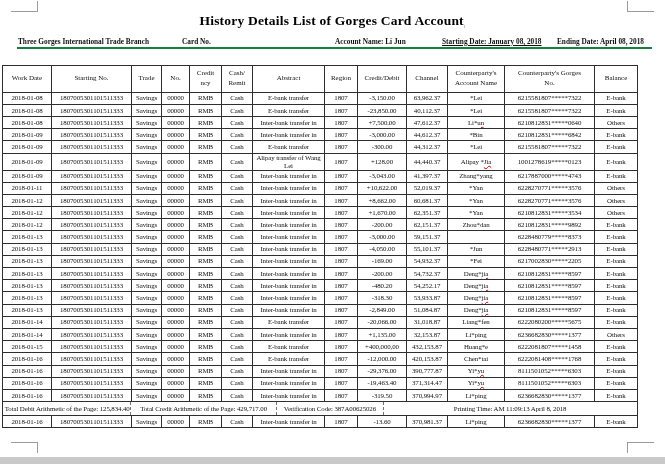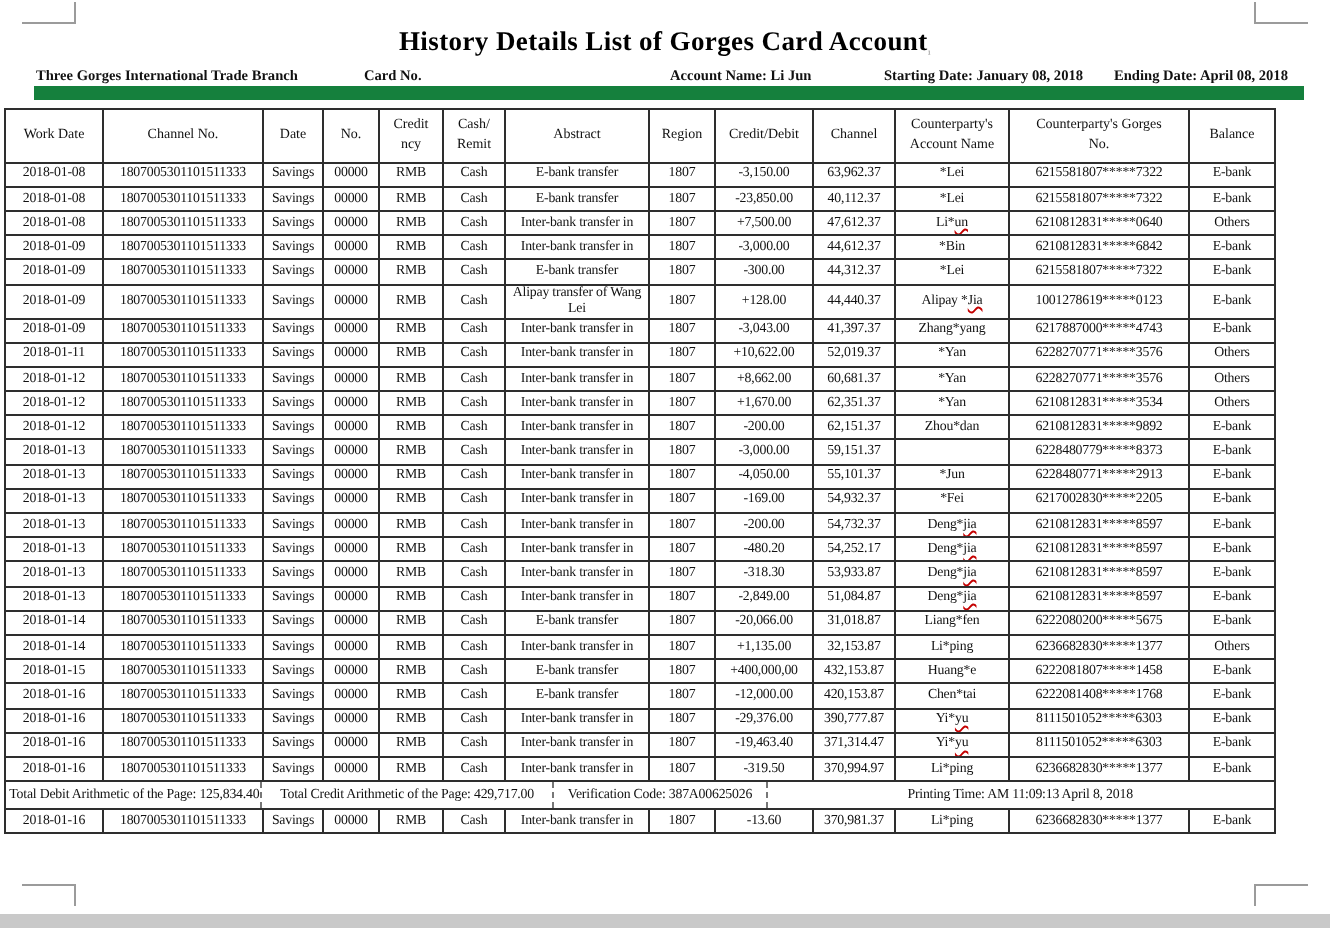--- a/index.html
+++ b/index.html
@@ -10,25 +10,25 @@
   
   .crop { position:absolute; width:27px; height:11px; }
   .crop.tl { left:11px; top:1px;  border-right:1px solid #9b9b9b; border-bottom:1px solid #9b9b9b; }
   .crop.tr { right:11px; top:1px; border-left:1px solid #9b9b9b;  border-bottom:1px solid #9b9b9b; }
   .crop.bl { left:11px; bottom:4px;  border-right:1px solid #9b9b9b; border-top:1px solid #9b9b9b; }
   .crop.br { right:11px; bottom:4px; border-left:1px solid #9b9b9b;  border-top:1px solid #9b9b9b; }
 
   .title { margin:0; padding-top:13px; text-align:center; font-size:13.5px; font-weight:bold; color:#000; letter-spacing:.2px; }
   .eol-t { font-size:5px; color:#888; font-weight:normal; vertical-align:sub; }
 
-  .meta { position:relative; margin:7px 0 4px 17px; width:635px; height:12px;
-          border-bottom:7px solid #15803d; font-size:7.3px; font-weight:bold; color:#111;text-align:right; }
+  .meta { position:relative; margin:7px 0 16px 17px; width:635px; height:12px;
+          border-bottom:2px solid #15803d; font-size:7.3px; font-weight:bold; color:#111;text-align:right; }
   .meta span { position:absolute; bottom:1px; white-space:nowrap; }
   .m-branch { left:1px; } .m-card { left:165px; } .m-account { left:318px; }
-  .m-start { left:425px; } .m-end { left:540px; }
+  .m-start { left:425px;text-decoration:underline; } .m-end { left:540px; }
 
   table.tbl { border-collapse:collapse; table-layout:fixed; width:635px; margin-left:2px; }
   .tbl th, .tbl td { border:1px solid #2e2e2e; padding:0 1px; text-align:center; vertical-align:middle;
                      color:#111; overflow:hidden; }
   .tbl th { height:27px; font-weight:normal; font-size:7px; line-height:1.35; white-space:pre-line; }
   .tbl td { height:12.2px; font-size:6.9px; line-height:1.15; white-space:nowrap; letter-spacing:-0.1px; position:relative; }
   .tbl td.wrap { white-space:normal; }
   .sq { text-decoration:underline wavy #c40000 1px; text-decoration-skip-ink:none; text-underline-offset:1px; }
 
   .totals { display:flex; width:100%; height:13px; align-items:center; font-size:6.9px; }
@@ -70,22 +70,22 @@
           <col style="width:33px">
         <col style="width:49px">
           <col style="width:41px">
           <col style="width:57px">
           <col style="width:90px">
         <col style="width:43px">
       </colgroup>
       <thead>
           <tr id="hrow">
             <th>Work Date</th>
-            <th>Channel No.</th>
-            <th>Date</th>
+            <th>Starting No.</th>
+            <th>Trade</th>
             <th>No.</th>
             <th>Credit
 ncy</th>
             <th>Cash/
 Remit</th>
             <th>Abstract</th>
             <th>Region</th>
             <th>Credit/Debit</th>
             <th>Channel</th>
             <th>Counterparty's

